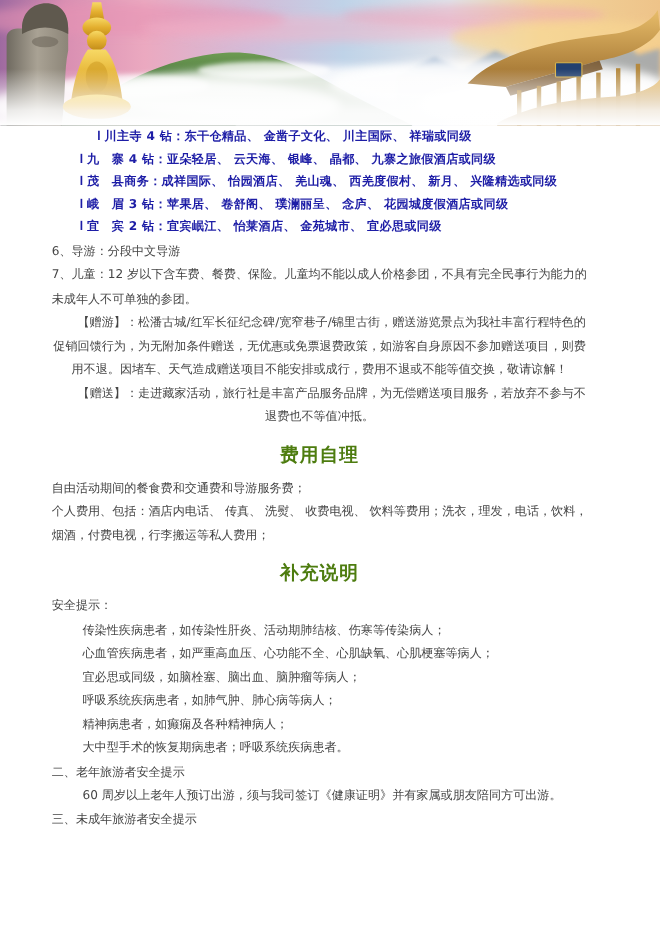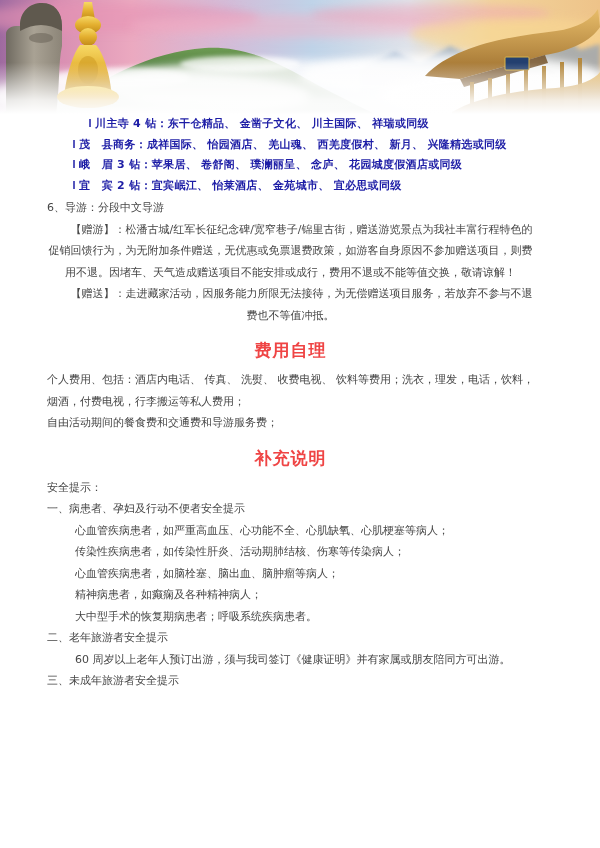--- a/index.html
+++ b/index.html
@@ -30,21 +30,21 @@
   }
   .hotel-line{padding-left:25px;white-space:nowrap;}
   .hotel-line.first{padding-left:41px;}
   .hotel-line .mk{display:inline-block;margin-right:3px;transform:scaleX(.8);}
   
   .indent2{text-indent:2em;text-align:center;}
   .sub{padding-left:28px;}
   h2.sec{
     font-size:17px;
     line-height:22px;
-    color:#ef4444;
+    color:#4d7c0f;
     text-align:center;
     font-weight:bold;
     letter-spacing:1px;
     margin:13px 0 8px 0;
   }
 </style>
 </head>
 <body>
 
 <div class="page">
@@ -152,45 +152,49 @@
     </svg>
   </div>
 
   <div class="content">
 
     <div class="hotel-list">
       <div class="hotel-line first">
         <span class="mk">l</span><span>川主寺 4 钻：东干仓精品、 金凿子文化、 川主国际、 祥瑞或同级</span>
       </div>
       <div class="hotel-line">
+        <span class="mk">l</span><span>九　寨 4 钻：亚朵轻居、 云天海、 银峰、 晶都、 九寨之旅假酒店或同级</span>
+      </div>
+      <div class="hotel-line">
         <span class="mk">l</span><span>茂　县商务：成祥国际、 怡园酒店、 羌山魂、 西羌度假村、 新月、 兴隆精选或同级</span>
       </div>
       <div class="hotel-line">
         <span class="mk">l</span><span>峨　眉 3 钻：苹果居、 卷舒阁、 璞澜丽呈、 念庐、 花园城度假酒店或同级</span>
       </div>
       <div class="hotel-line">
         <span class="mk">l</span><span>宜　宾 2 钻：宜宾岷江、 怡莱酒店、 金苑城市、 宜必思或同级</span>
       </div>
     </div>
 
     <p>6、导游：分段中文导游</p>
+    <p>7、儿童：12 岁以下含车费、餐费、保险。儿童均不能以成人价格参团，不具有完全民事行为能力的未成年人不可单独的参团。</p>
     <p class="indent2">【赠游】：松潘古城/红军长征纪念碑/宽窄巷子/锦里古街，赠送游览景点为我社丰富行程特色的促销回馈行为，为无附加条件赠送，无优惠或免票退费政策，如游客自身原因不参加赠送项目，则费用不退。因堵车、天气造成赠送项目不能安排或成行，费用不退或不能等值交换，敬请谅解！</p>
-    <p class="indent2">【赠送】：走进藏家活动，因服务能力所限无法接待，为无偿赠送项目服务，若放弃不参与不退费也不等值冲抵。</p>
+    <p class="indent2">【赠送】：走进藏家活动，旅行社是丰富产品服务品牌，为无偿赠送项目服务，若放弃不参与不退费也不等值冲抵。</p>
 
     <h2 class="sec">费用自理</h2>
+    <p>自由活动期间的餐食费和交通费和导游服务费；</p>
     <p>个人费用、包括：酒店内电话、 传真、 洗熨、 收费电视、 饮料等费用；洗衣，理发，电话，饮料，烟酒，付费电视，行李搬运等私人费用；</p>
-    <p>自由活动期间的餐食费和交通费和导游服务费；</p>
 
     <h2 class="sec">补充说明</h2>
     <p>安全提示：</p>
 
-    <p>一、病患者、孕妇及行动不便者安全提示</p>
+    <p class="sub">传染性疾病患者，如传染性肝炎、活动期肺结核、伤寒等传染病人；</p>
     <p class="sub">心血管疾病患者，如严重高血压、心功能不全、心肌缺氧、心肌梗塞等病人；</p>
-    <p class="sub">传染性疾病患者，如传染性肝炎、活动期肺结核、伤寒等传染病人；</p>
-    <p class="sub">心血管疾病患者，如脑栓塞、脑出血、脑肿瘤等病人；</p>
+    <p class="sub">宜必思或同级，如脑栓塞、脑出血、脑肿瘤等病人；</p>
+    <p class="sub">呼吸系统疾病患者，如肺气肿、肺心病等病人；</p>
     <p class="sub">精神病患者，如癫痫及各种精神病人；</p>
     <p class="sub">大中型手术的恢复期病患者；呼吸系统疾病患者。</p>
 
     <p>二、老年旅游者安全提示</p>
     <p class="sub">60 周岁以上老年人预订出游，须与我司签订《健康证明》并有家属或朋友陪同方可出游。</p>
 
     <p>三、未成年旅游者安全提示</p>
 
   </div>
 </div>

